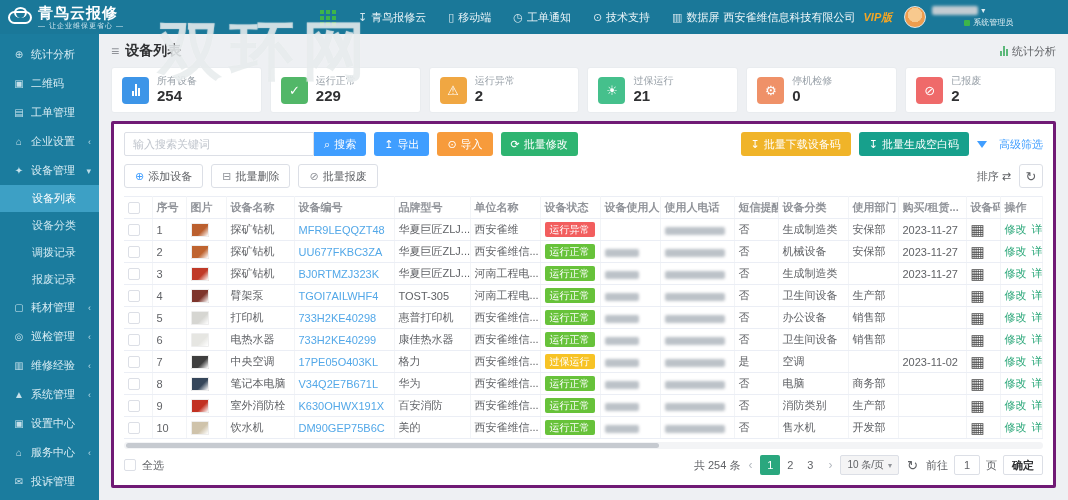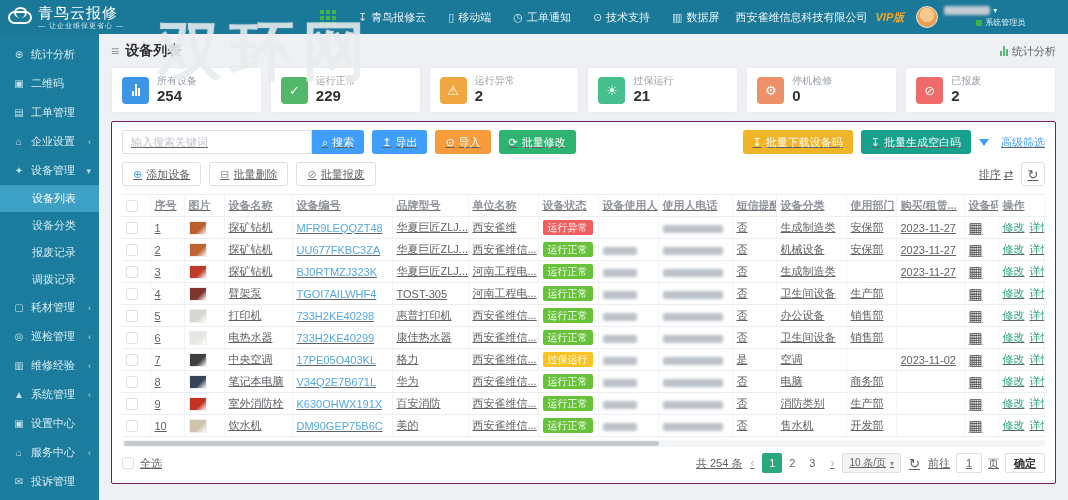--- a/index.html
+++ b/index.html
@@ -5,28 +5,28 @@
   * { margin:0; padding:0; box-sizing:border-box; }
   body { font-family:"Liberation Sans","DejaVu Sans",sans-serif; }
   .app { width:1068px; height:500px; position:relative; overflow:hidden; background:#eef0f3; font-size:11px; color:#606266; }
 
   
   .hdr { position:absolute; top:0; left:0; right:0; height:34px; background:#1a7899; display:flex; align-items:center; color:#fff; z-index:3; }
   .logo-wrap { width:200px; padding-left:8px; display:flex; align-items:center; gap:6px; }
   .cloud { width:24px; height:13px; background:transparent; border:2px solid #fff; border-radius:10px; position:relative; }
   .cloud::before { content:""; position:absolute; left:4px; top:-6px; width:9px; height:9px; border:2px solid #fff; border-radius:50%; border-bottom:none; }
   .logo-txt { display:flex; flex-direction:column; line-height:1; }
-  .logo-title { font-size:15px; font-weight:normal; letter-spacing:1px; }
+  .logo-title { font-size:15px; font-weight:bold; letter-spacing:1px; }
   .logo-tag { font-size:7px; color:#cfe6ef; margin-top:2px; letter-spacing:1px; }
   .grid-ic { width:4px; height:4px; background:#3db54a; margin:0 34px 0 120px;
     box-shadow:0 0 0 0 #3db54a, 6px 0 0 #3db54a, 12px 0 0 #3db54a, 0 6px 0 #3db54a, 6px 6px 0 #3db54a, 12px 6px 0 #3db54a, 0 12px 0 #3db54a, 6px 12px 0 #3db54a, 12px 12px 0 #3db54a; position:relative; top:-5px; }
   .hdr-nav { display:flex; align-items:center; gap:22px; }
   .hdr-item { display:flex; align-items:center; gap:4px; font-size:11px; color:#eaf4f8; cursor:pointer; }
   .hdr-item .ic { font-size:11px; opacity:.9; }
-  .hdr-company { margin-left:16px; font-size:11px; color:#f2f8fa; }
+  .hdr-company { margin-left:4px; font-size:11px; color:#f2f8fa; }
   .vip { font-style:italic; font-weight:bold; color:#f5a623; margin-left:8px; font-size:11px; }
   .avatar { width:22px; height:22px; border-radius:50%; margin-left:12px; background:radial-gradient(circle at 50% 40%, #f8c98e 0 45%, #ef9d4e 46%); border:1px solid #d8e8ee; }
   .user-box { margin-left:6px; display:flex; flex-direction:column; gap:2px; }
   .user-name { display:flex; align-items:center; gap:3px; }
   .blurname { width:46px; height:9px; background:#c2ccd2; border-radius:2px; filter:blur(1.5px); }
   .caret { font-size:8px; color:#dfeef4; }
   .user-role { font-size:8px; color:#e8f4f8; display:flex; align-items:center; gap:3px;margin-left:32px; }
   .role-dot { width:6px; height:6px; background:#3db54a; border-radius:1px; display:inline-block; }
 
   
@@ -51,21 +51,21 @@
 
   .cards { display:flex; gap:8px; margin:4px 0 8px; }
   .card { flex:1; height:46px; background:#fff; border:1px solid #e9ecef; border-radius:3px; display:flex; align-items:center; gap:8px; padding:0 10px; }
   .card-ic { width:27px; height:27px; border-radius:4px; color:#fff; display:flex; align-items:center; justify-content:center; font-size:13px; flex-shrink:0; }
   .card-ic .bars { display:inline-flex; align-items:flex-end; gap:1px; height:12px; }
   .card-ic .bars i { width:2px; background:#fff; display:inline-block; }
   .card-meta { display:flex; flex-direction:column; line-height:1.2; }
   .card-lbl { font-size:10px; color:#98a0a8; }
   .card-val { font-size:15px; font-weight:bold; color:#303133; }
 
-  .panel { background:#fff; border:1px solid #701a75; border-radius:2px; padding:8px 10px 6px; position:relative;text-decoration:underline; }
+  .panel { background:#fff; border:3px solid #701a75; border-radius:2px; padding:8px 10px 6px; position:relative; }
   .search-row { display:flex; align-items:center; gap:8px; }
   .search-input { width:190px; height:24px; border:1px solid #dcdfe6; border-radius:2px 0 0 2px; padding:0 8px; font-size:11px; color:#606266; outline:none; }
   .search-input::placeholder { color:#bfc4cc; }
   .btn { height:24px; border:none; border-radius:3px; color:#fff; font-size:11px; padding:0 10px; display:inline-flex; align-items:center; gap:4px; cursor:pointer; font-family:inherit; }
   .btn .bi { font-size:11px; }
   .btn-search { background:#409eff; border-radius:0 3px 3px 0; margin-left:-8px; }
   .btn-blue { background:#409eff; }
   .btn-orange { background:#f79b3c; }
   .btn-green { background:#2eb471; }
   .btn-gold { background:#f0b429; }
@@ -178,22 +178,22 @@
           <span class="lbl">企业设置</span>
           <span class="chev">‹</span>
         </div>
         <div class="side-item">
           <span class="ic">✦</span>
           <span class="lbl">设备管理</span>
           <span class="chev">▾</span>
         </div>
         <div class="sub-item active">设备列表</div>
         <div class="sub-item">设备分类</div>
+        <div class="sub-item">调拨记录</div>
         <div class="sub-item">报废记录</div>
-        <div class="sub-item">调拨记录</div>
         <div class="side-item">
           <span class="ic">▢</span>
           <span class="lbl">耗材管理</span>
           <span class="chev">‹</span>
         </div>
         <div class="side-item">
           <span class="ic">◎</span>
           <span class="lbl">巡检管理</span>
           <span class="chev">‹</span>
         </div>

